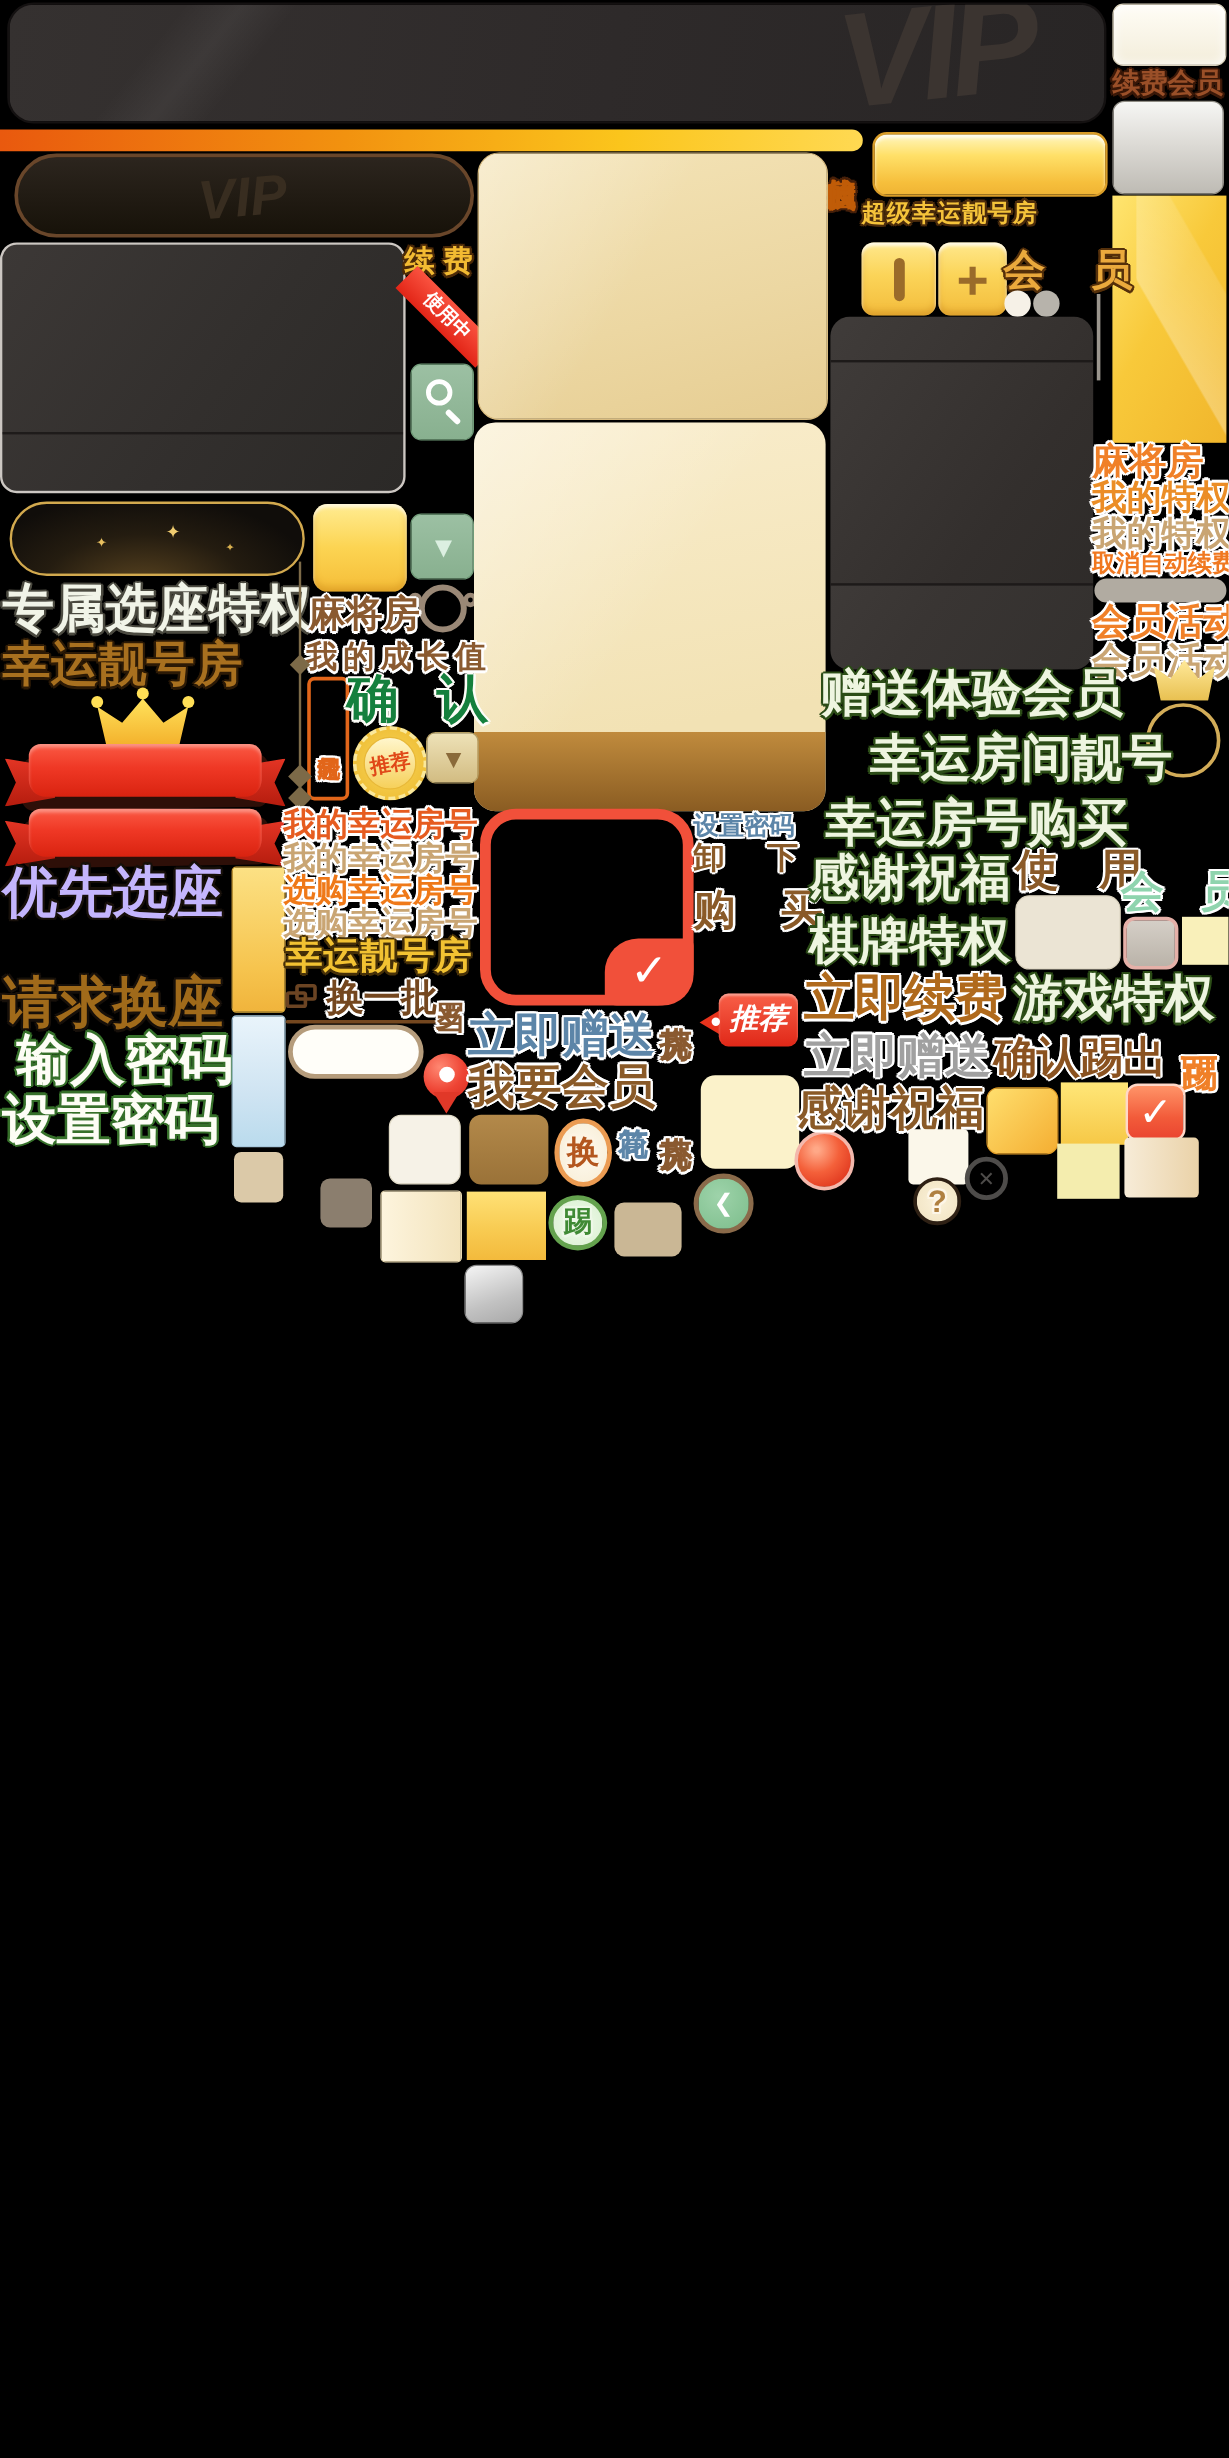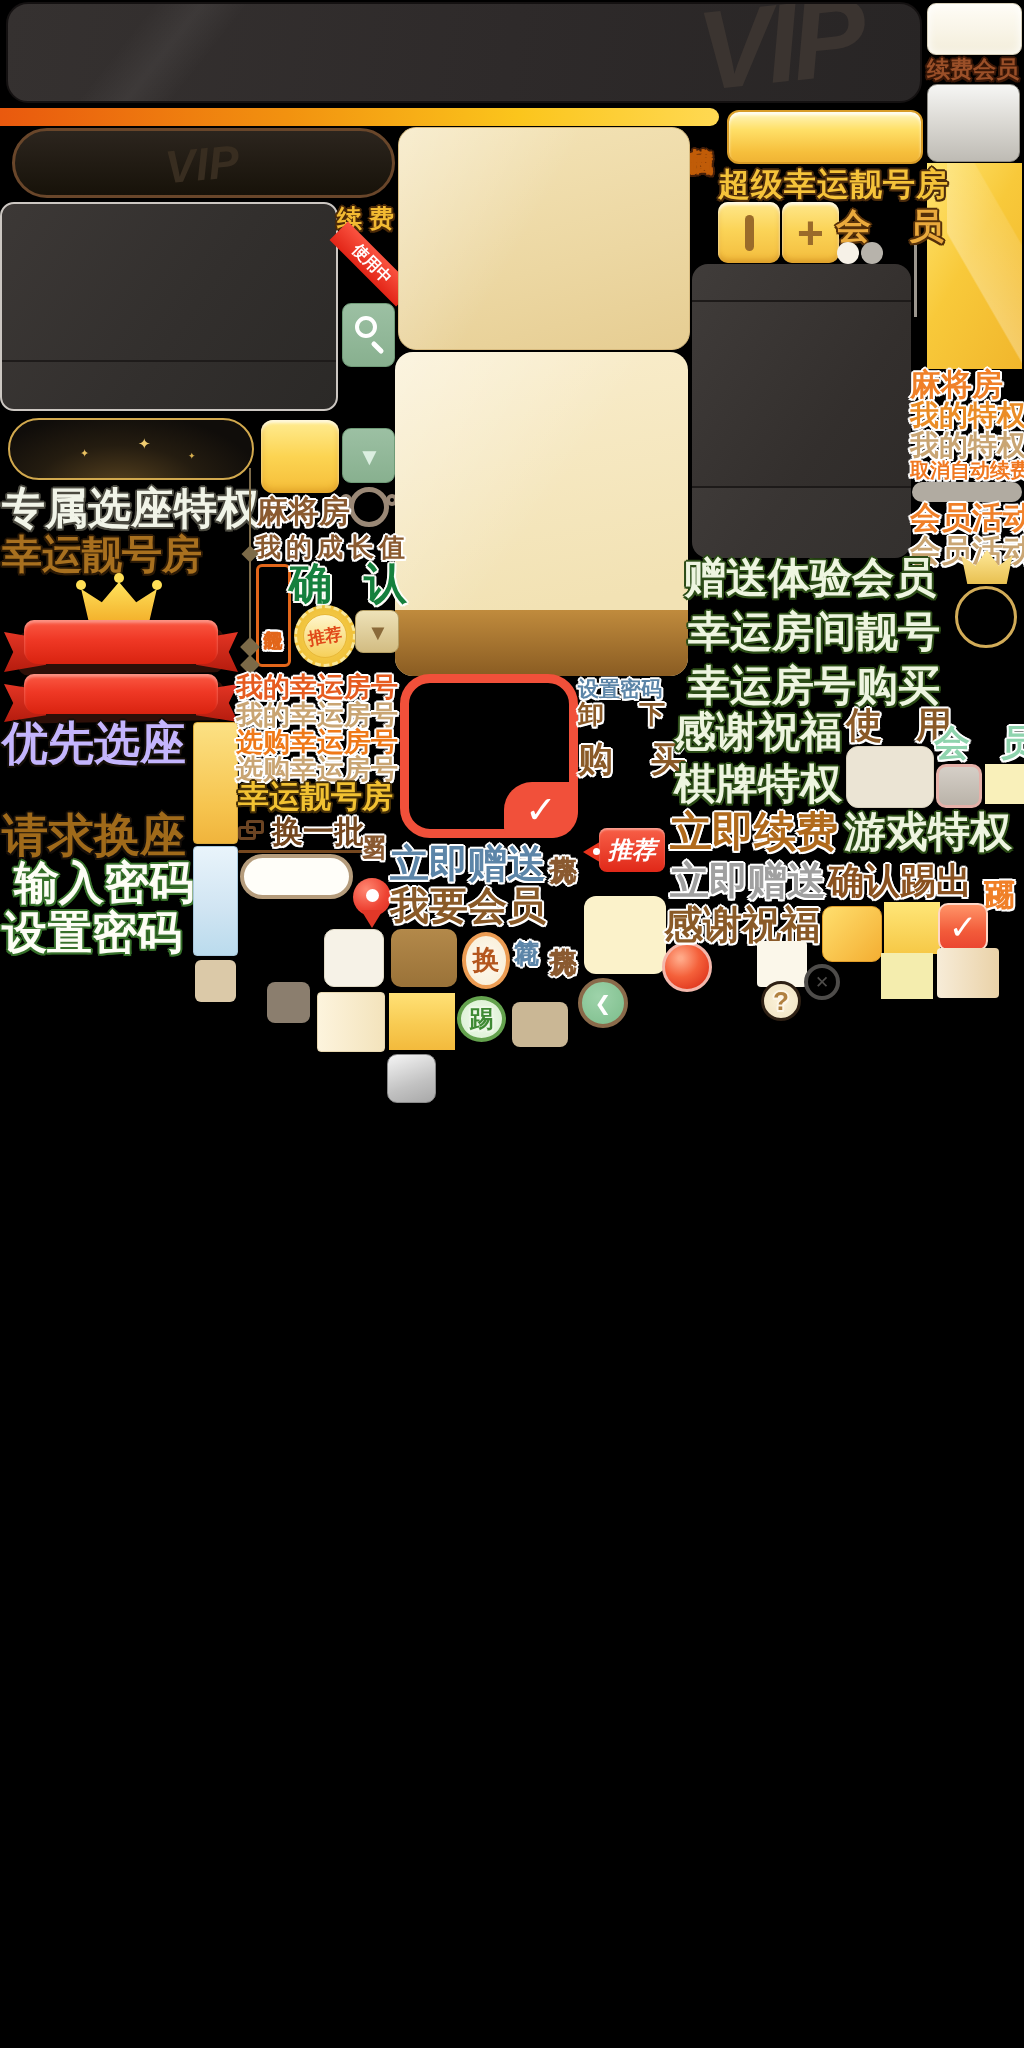--- a/index.html
+++ b/index.html
@@ -26,21 +26,21 @@
   <div class="t ts" style="left:922px;top:58px;width:102px;text-align:center;font-size:23px;color:#9a4f28;--o:#3a1808;">续费会员</div>
   <div class="s" style="left:927px;top:84px;width:93px;height:78px;border-radius:10px;background:linear-gradient(180deg,#f6f6f4,#dddbd6 45%,#bebbb4);border:1px solid #908d85;"></div>
   <div class="s" style="left:927px;top:163px;width:95px;height:206px;background:linear-gradient(120deg,#ffe570,#f8c93a 45%,#f1b62c);overflow:hidden;">
     <div class="s" style="left:20px;top:0;width:75px;height:206px;background:linear-gradient(60deg,transparent 40%,rgba(255,255,255,.28) 41%,rgba(255,255,255,.12) 75%,transparent 76%);"></div>
   </div>
 
   <div class="s" style="left:0;top:108px;width:719px;height:18px;border-radius:0 9px 9px 0;background:linear-gradient(90deg,#e9590e,#f2920f 40%,#fbc51c 72%,#ffd952);"></div>
   <div class="t ts v" style="left:688px;top:128px;height:140px;font-size:26px;color:#c05c08;--o:#46200a;">我的成长值</div>
 
   <div class="s" style="left:727px;top:110px;width:196px;height:54px;border-radius:12px;background:linear-gradient(180deg,#fff6c0,#ffe068 35%,#f6bf3c 80%,#f0b434);border:2px solid #d89c28;box-shadow:inset 0 3px 3px rgba(255,255,255,.8);"></div>
-  <div class="t ts" style="left:718px;top:168px;font-size:32px;color:#f5c33a;--o:#4c2c0c;letter-spacing:1px;">超级幸运靓号房</div>
+  <div class="t ts" style="left:718px;top:168px;font-size:20px;color:#f5c33a;--o:#4c2c0c;letter-spacing:1px;">超级幸运靓号房</div>
 
   <div class="s" style="left:12px;top:128px;width:383px;height:70px;border-radius:35px;background:linear-gradient(180deg,#2c251e,#171209);border:3px solid #69462a;overflow:hidden;">
     <div class="t" style="left:150px;top:10px;font-size:46px;font-style:italic;color:#382d20;transform:rotate(-5deg);">VIP</div>
   </div>
 
   <div class="s" style="left:0;top:202px;width:338px;height:209px;border-radius:14px;border:2px solid #ccc7c2;background:linear-gradient(125deg,#3c3836,#322f2d 55%,#2b2927);overflow:hidden;">
     <div class="s" style="left:0;top:156px;width:100%;height:2px;background:#1e1b1a;"></div>
   </div>
 
   <div class="t ts" style="left:337px;top:206px;font-size:25px;color:#f2ba32;--o:#4c2a08;">续 费</div>
@@ -218,21 +218,21 @@
   <div class="t ts" style="left:910px;top:460px;font-size:20px;color:#f07820;--o:#fff;">取消自动续费</div>
   <div class="s" style="left:912px;top:482px;width:110px;height:20px;border-radius:10px;background:#b1aba1;"></div>
   <div class="t ts" style="left:910px;top:502px;font-size:31px;color:#f08028;--o:#fff;">会员活动</div>
   <div class="t ts" style="left:910px;top:535px;font-size:31px;color:#c9a573;--o:#fff;">会员活动</div>
 
   <div class="t ts" style="left:684px;top:557px;font-size:42px;color:#eef5e0;--o:#2c4d17;">赠送体验会员</div>
   <div class="s" style="left:948px;top:548px;width:78px;height:104px;">
     <div class="s" style="left:10px;top:2px;width:58px;height:34px;background:linear-gradient(180deg,#ffe99a,#e8c050);clip-path:polygon(6% 16%,30% 46%,50% 0,70% 46%,94% 16%,84% 100%,16% 100%);"></div>
     <div class="s" style="left:7px;top:38px;width:62px;height:62px;border:3px solid #d2ac58;border-radius:50%;"></div>
   </div>
-  <div class="t ts" style="left:688px;top:611px;font-size:42px;color:#eef5e0;--o:#2c4d17;">幸运房间靓号</div>
+  <div class="t ts" style="left:688px;top:611px;font-size:42px;color:#eef5e0;padding-left:37px;--o:#2c4d17;">幸运房间靓号</div>
   <div class="t ts" style="left:688px;top:665px;font-size:42px;color:#eef5e0;--o:#2c4d17;">幸运房号购买</div>
   <div class="t ts" style="left:674px;top:711px;font-size:42px;color:#eef5e0;--o:#2c4d17;">感谢祝福</div>
   <div class="t ts" style="left:846px;top:707px;font-size:36px;color:#8a5a28;--o:#fff;letter-spacing:12px;">使 用</div>
   <div class="t ts" style="left:934px;top:725px;font-size:36px;color:#8fd4ae;--o:#fff;letter-spacing:10px;">会 员</div>
   <div class="t ts" style="left:674px;top:763px;font-size:42px;color:#eef5e0;--o:#2c4d17;">棋牌特权</div>
   <div class="s" style="left:846px;top:746px;width:88px;height:62px;border-radius:12px;background:#ebe4d4;border:1px solid #d8d0bc;"></div>
   <div class="s" style="left:936px;top:764px;width:46px;height:44px;border-radius:10px;background:linear-gradient(180deg,#d5cfc7,#bab3a9);border:3px solid #e5b0a8;"></div>
   <div class="s" style="left:985px;top:764px;width:39px;height:40px;background:#f9f0ba;"></div>
 
   <div class="t ts" style="left:670px;top:811px;font-size:42px;color:#b06a1c;--o:#fff;">立即续费</div>

